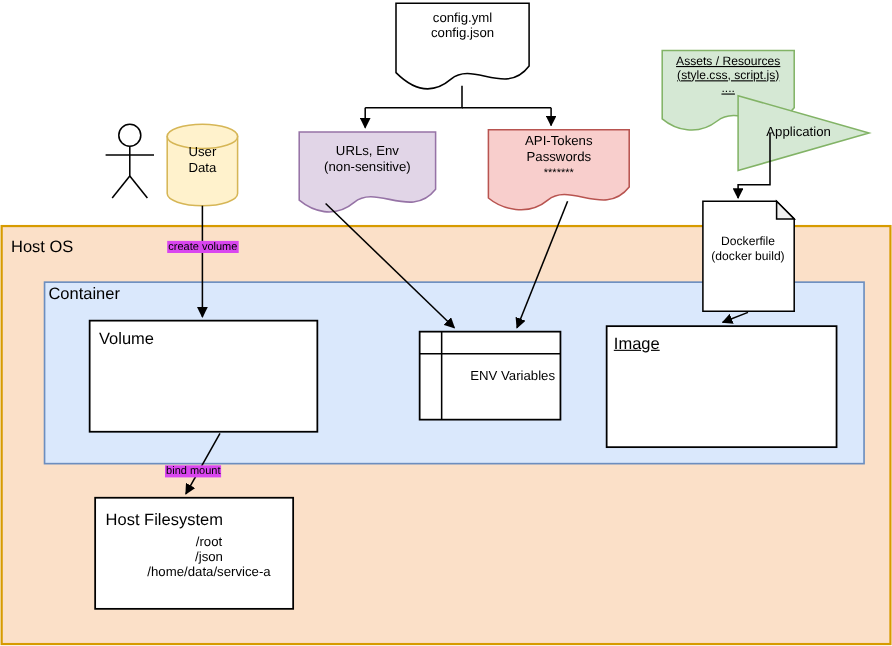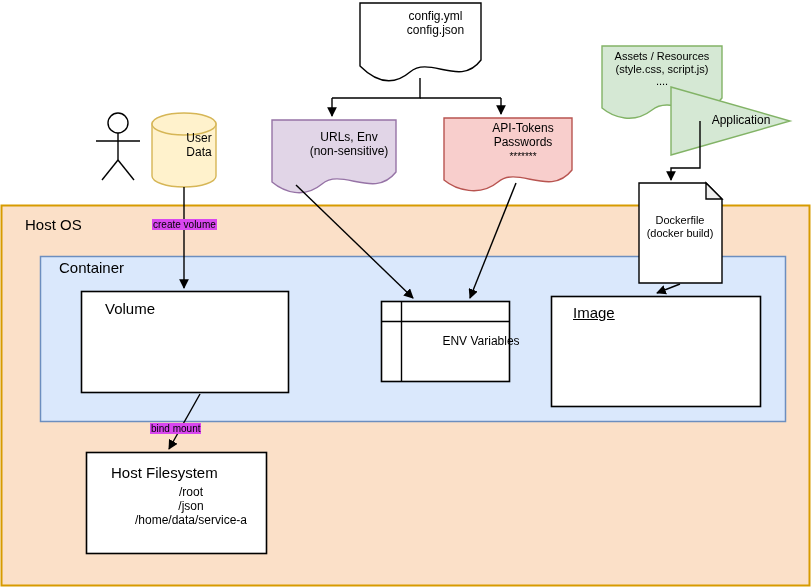--- a/index.html
+++ b/index.html
@@ -21,21 +21,21 @@
     width: 811px;
     height: 587px;
   }
   .lbl {
     position: absolute;
     text-align: center;
     line-height: 1.15;
     pointer-events: none;
     white-space: pre;
   }
-  .t12 { font-size: 12px; margin-left: 15px; }
+  .t12 { font-size: 12px; }
   .t11 { font-size: 11px; }
   .t10 { font-size: 10px; }
   .edge-label {
     position: absolute;
     background: #d946ef;
     font-size: 10px;
     padding: 0 1px;
     text-align: center;
     white-space: nowrap;
   }
@@ -119,34 +119,34 @@
 </svg>
 
 <div class="lbl t12" style="left:360px; top:10px; width:121px;"><span>config.yml</span><br><span>config.json</span></div>
 
 <div class="lbl t12" style="left:152px; top:132px; width:64px;"><span>User</span><br><span>Data</span></div>
 
 <div class="lbl t12" style="left:272px; top:131px; width:124px;"><span>URLs, Env</span><br><span>(non-sensitive)</span></div>
 
 <div class="lbl t12" style="left:444px; top:122px; width:128px;"><span>API-Tokens</span><br><span>Passwords</span><br><span class="t10">*******</span></div>
 
-<div class="lbl t11" style="left:600px; top:50px; width:124px;"><span>Assets / Resources</span><br><span>(style.css, script.js)</span><br><span>....</span></div>
+<div class="lbl t11" style="left:600px; top:50px; width:124px;text-decoration:underline;"><span>Assets / Resources</span><br><span>(style.css, script.js)</span><br><span>....</span></div>
 
 <div class="lbl t12" style="left:676px; top:114px; width:100px; text-align:center;"><span>Application</span></div>
 
 <div class="lbl t11" style="left:637px; top:214px; width:86px;"><span>Dockerfile</span><br><span>(docker build)</span></div>
 
 <div class="shape-title t12" style="left:10px; top:216px;">Host OS</div>
 
 <div class="shape-title t12" style="left:44px; top:259px;">Container</div>
 
 <div class="shape-title t12" style="left:90px; top:300px;">Volume</div>
 
 <div class="lbl t12" style="left:404px; top:335px; width:124px; text-align:center;">ENV Variables</div>
 
 <div class="shape-title t12" style="left:558px; top:304px;text-decoration:underline;">Image</div>
 
 <div class="shape-title t12" style="left:96px; top:464px;">Host Filesystem</div>
-<div class="lbl t12" style="left:86px; top:486px; width:180px; text-align:center;"><span>/root</span><br><span>/json</span><br><span>/home/data/service-a</span></div>
+<div class="lbl t12" style="left:100px; top:486px; width:180px; text-align:center;"><span>/root</span><br><span>/json</span><br><span>/home/data/service-a</span></div>
 
 <div class="edge-label" style="left:152px; top:219px;">create volume</div>
 
 <div class="edge-label" style="left:150px; top:423px;">bind mount</div>
 
 </body></html>

